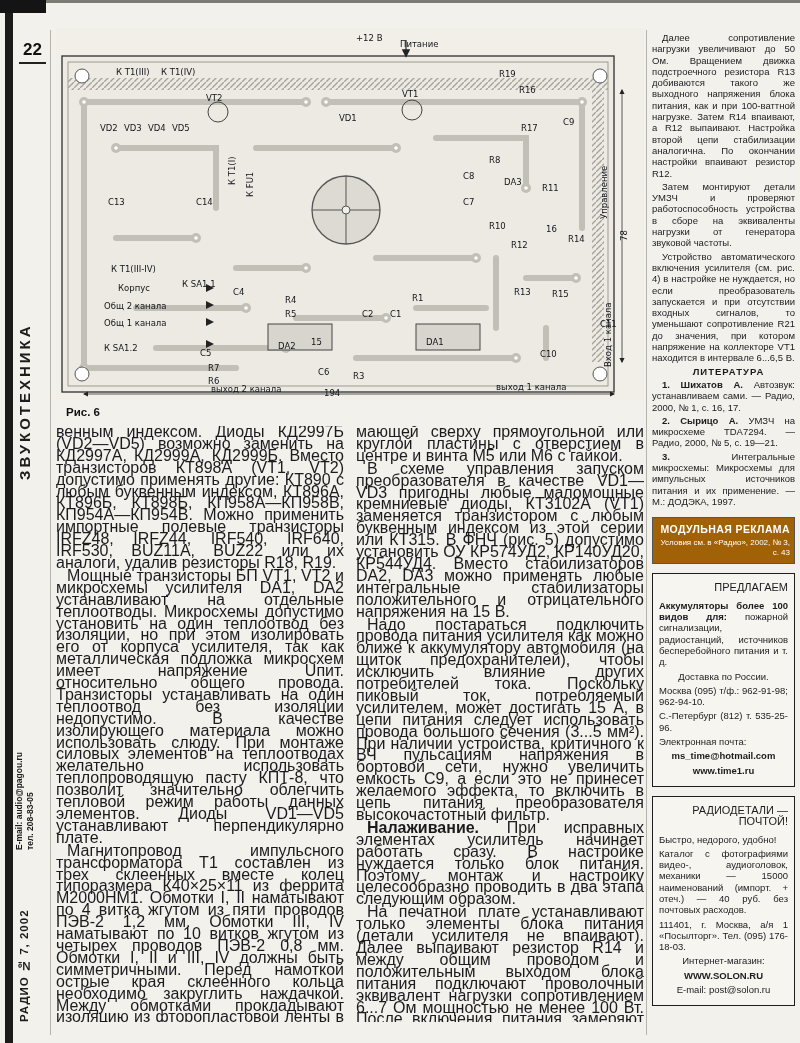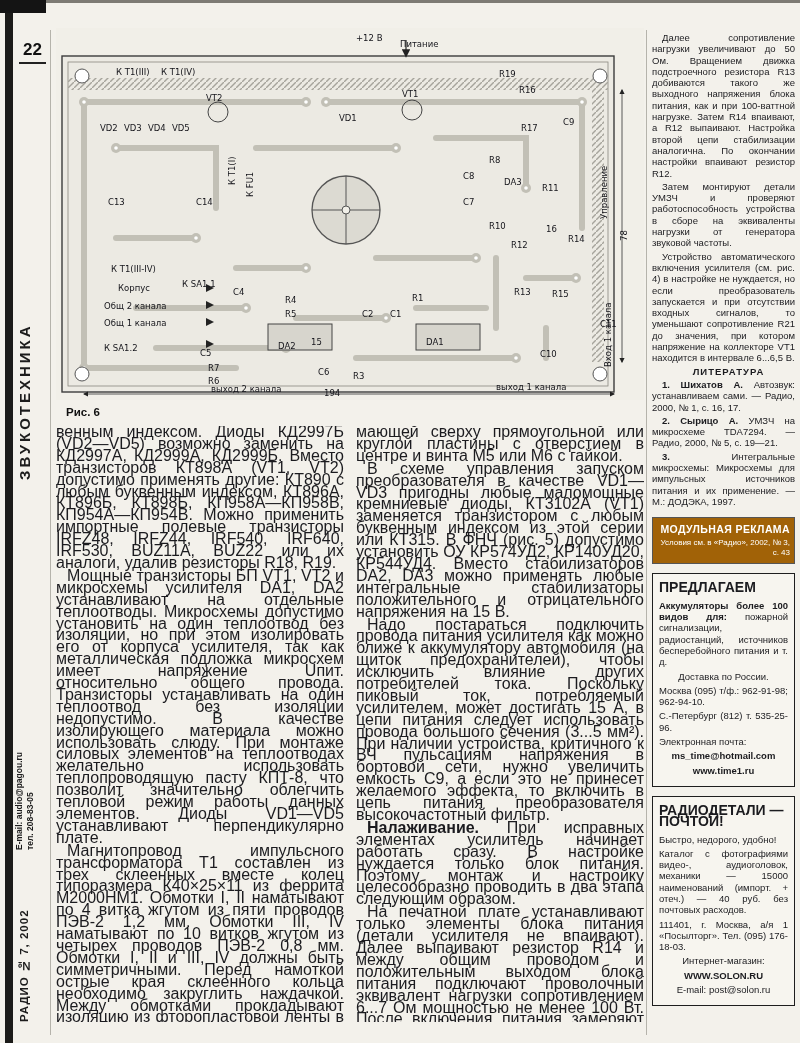--- a/index.html
+++ b/index.html
@@ -26,21 +26,21 @@
   .col p.ni{text-indent:0;}
   .rightcol{position:absolute;left:652px;top:32px;width:143px;height:1004px;overflow:hidden;font-size:9.5px;line-height:11.3px;text-align:justify;color:#1b1b1f;}
   .rightcol p{margin:0 0 2px;text-indent:10px;}
   .lit-title{text-align:center;font-weight:bold;font-size:9.5px;letter-spacing:1px;margin:9px 0 5px;text-indent:0;}
   .lit p{margin:0 0 2px;}
   .ld{font-weight:bold;}
   .modular{margin-top:10px;background:#a16207;color:#fff;text-align:right;padding:6px 4px;border:1px solid #555;}
   .modular .t{font-weight:bold;font-size:10.5px;letter-spacing:.4px;}
   .modular .s{font-size:8px;margin-top:3px;line-height:9.5px;}
   .box{border:1.5px solid #1e1e1e;margin-top:9px;padding:7px 6px;background:#f7f5ef;}
-  .box .title{text-align:left;font-weight:bold;font-size:14px;margin:1px 0 6px;text-indent:0;}
+  .box .title{text-align:right;font-weight:normal;font-size:11px;margin:1px 0 6px;text-indent:0;}
   .box p{margin:0 0 3px;text-indent:0;}
   .center{text-align:center;}
   .bold{font-weight:bold;}
 </style>
 </head>
 <body>
 
 <div class="page">
   <div class="topedge"></div>
   <div class="spine"></div>

